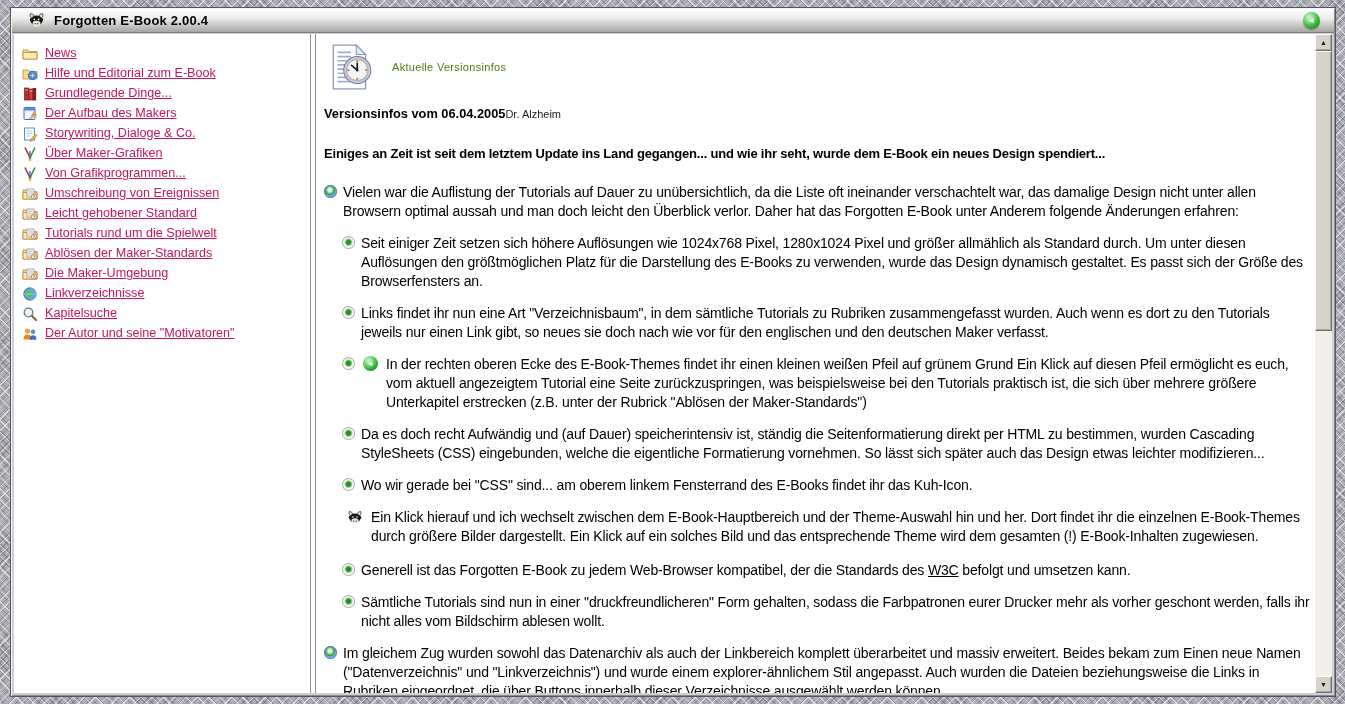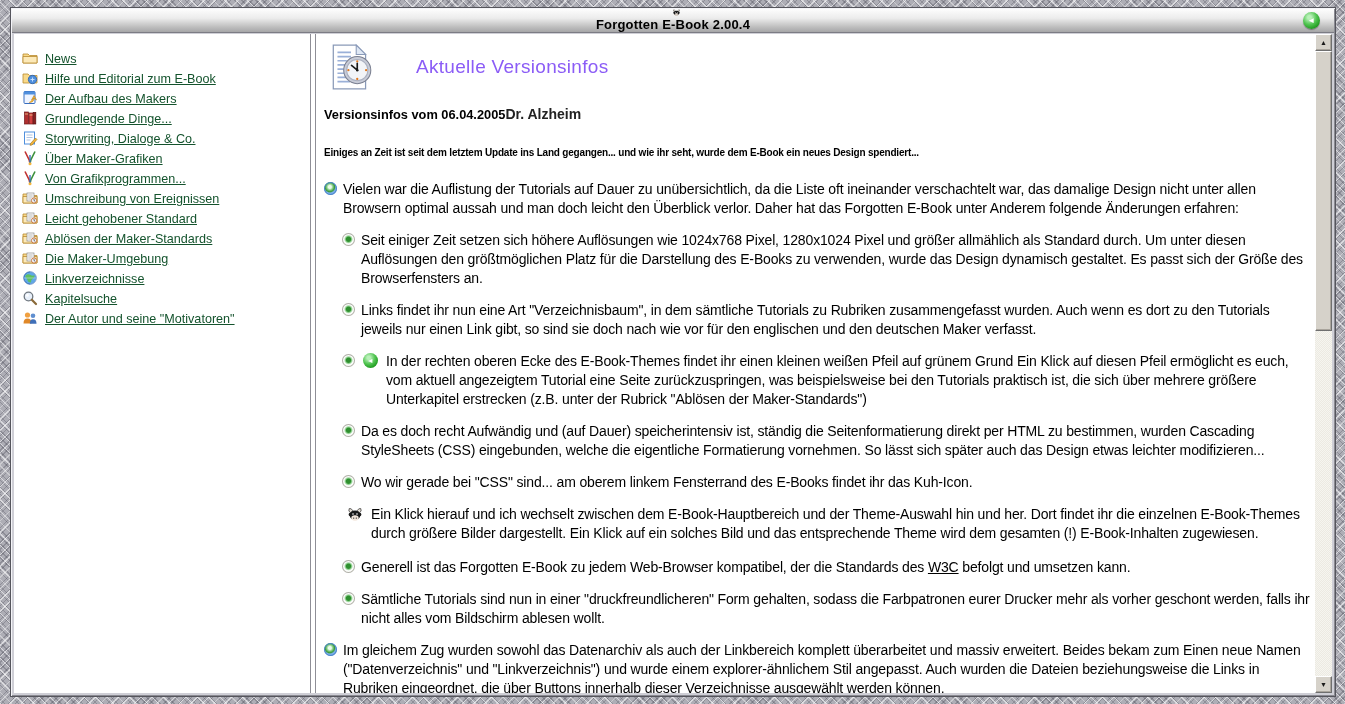--- a/index.html
+++ b/index.html
@@ -10,46 +10,46 @@
       repeating-linear-gradient(135deg, rgba(255,255,255,.55) 0 1px, rgba(0,0,0,0) 1px 8px),
       repeating-linear-gradient(45deg, rgba(70,70,82,.30) 3px 4px, rgba(0,0,0,0) 4px 8px),
       repeating-linear-gradient(135deg, rgba(70,70,82,.30) 3px 4px, rgba(0,0,0,0) 4px 8px);
     font-family:"Liberation Sans","DejaVu Sans",sans-serif;color:#000;}
   .window{position:absolute;left:10px;top:7px;width:1324px;height:688px;
     background:#cfcfd6;border:1px solid #55555c;
     box-shadow:inset 1px 1px 0 #f4f4f8, inset -1px -1px 0 #8a8a92;}
   
   .titlebar{position:relative;height:23px;margin:1px;
     background:linear-gradient(#fdfdfd,#ececec 40%,#bcbcbc 80%,#a6a6a8);
-    border-bottom:1px solid #7c7c84;display:flex;align-items:center;flex-direction:column;}
+    border-bottom:1px solid #7c7c84;display:flex;align-items:center;}
   .titlebar .app-ico{width:17px;height:17px;margin-left:16px;margin-right:9px;}
   .title-text{font-size:13px;font-weight:bold;letter-spacing:.2px;}
   .back-circle{position:absolute;right:14px;top:3px;width:17px;height:17px;border-radius:50%;
     background:radial-gradient(circle at 38% 32%, #b9f0b9 0 12%, #52c552 45%, #1f9a1f 75%, #127312 100%);
     box-shadow:0 1px 1px rgba(0,0,0,.35);cursor:pointer;}
   .back-circle::before{content:"\25C4";color:#fff;font-size:8px;position:absolute;left:50%;top:50%;
     transform:translate(-54%,-52%);}
   
   .content{position:absolute;left:3px;right:3px;top:26px;bottom:3px;background:#fff;display:flex;}
   
   .sidebar{width:296px;flex:0 0 296px;background:#fff;padding:12px 0 0 8px;box-sizing:border-box;}
   .divider{flex:0 0 4px;background:#fff;border-left:1px solid #8e8e96;border-right:1px solid #8e8e96;}
-  .nav{display:flex;align-items:flex-end;height:20px;text-decoration:none;color:#14532d;cursor:pointer;}
+  .nav{display:flex;align-items:flex-start;height:20px;text-decoration:none;color:#be185d;cursor:pointer;}
   .nav .si{width:16px;height:16px;margin-right:7px;flex:0 0 16px;}
   .nav span{font-size:12.6px;text-decoration:underline;white-space:nowrap;}
   
   .main{flex:1;position:relative;background:#fff;overflow:hidden;}
   .main-inner{margin:0 22px 0 8px;}
   .hdr{display:flex;align-items:center;margin-top:8px;}
   .hdr .doc-ico{width:50px;height:50px;margin-left:2px;}
-  .hdr h1{font-size:19px;font-weight:500;letter-spacing:.3px;color:#8b5cf6;margin:0 0 0 40px;}
+  .hdr h1{font-size:11px;font-weight:500;letter-spacing:.3px;color:#4d7c0f;margin:0 0 0 16px;}
   .subrow{display:flex;justify-content:flex-start;align-items:baseline;margin-top:14px;}
   .subtitle{font-size:12.8px;font-weight:bold;}
-  .author{font-size:14px;color:#222;margin-right:2px;font-weight:bold;}
-  .intro{font-size:10px;font-weight:bold;margin-top:25px;letter-spacing:-.2px;}
+  .author{font-size:11px;color:#222;margin-right:2px;}
+  .intro{font-size:13px;font-weight:bold;margin-top:25px;letter-spacing:-.2px;}
   .bullets{margin-top:22px;}
   .row{display:flex;margin-bottom:13px;}
   .row.lvl2{padding-left:18px;}
   .row.lvl3{padding-left:23px;margin-bottom:15px;}
   .b-text{flex:1;font-size:14px;line-height:19px;letter-spacing:-.15px;white-space:pre-line;}
   .inline-link{text-decoration:underline;cursor:pointer;}
   .bi{flex:0 0 13px;width:13px;height:13px;border-radius:50%;margin:2px 6px 0 0;}
   .bi-blue{background:radial-gradient(circle at 45% 38%, #eafbea 0 14%, #7ec87e 30%, #3a9a3a 44%, #7fb2ee 56%, #2f6fc0 100%);
     box-shadow:0 0 0 1px #4d86c8 inset;}
   .bi-green{background:radial-gradient(circle at 50% 48%, #2f8f2f 0 23%, #8fd08f 34%, #ffffff 48%, #e2e2da 78%, #9a9a90 100%);
@@ -191,32 +191,32 @@
             <span>News</span>
           </a>
         <a class="nav">
             <svg class="si">
               <use href="#sym-help"></use>
             </svg>
             <span>Hilfe und Editorial zum E-Book</span>
           </a>
         <a class="nav">
             <svg class="si">
+              <use href="#sym-books"></use>
+            </svg>
+            <span>Grundlegende Dinge...</span>
+          </a>
+        <a class="nav">
+            <svg class="si">
               <use href="#sym-window-arrow"></use>
             </svg>
             <span>Der Aufbau des Makers</span>
           </a>
         <a class="nav">
             <svg class="si">
-              <use href="#sym-books"></use>
-            </svg>
-            <span>Grundlegende Dinge...</span>
-          </a>
-        <a class="nav">
-            <svg class="si">
               <use href="#sym-note"></use>
             </svg>
             <span>Storywriting, Dialoge &amp; Co.</span>
           </a>
         <a class="nav">
             <svg class="si">
               <use href="#sym-brushes"></use>
             </svg>
             <span>Über Maker-Grafiken</span>
           </a>
@@ -230,20 +230,26 @@
             <svg class="si">
               <use href="#sym-folder-note"></use>
             </svg>
             <span>Umschreibung von Ereignissen</span>
           </a>
         <a class="nav">
             <svg class="si">
               <use href="#sym-folder-note"></use>
             </svg>
             <span>Leicht gehobener Standard</span>
+          </a>
+        <a class="nav">
+            <svg class="si">
+              <use href="#sym-folder-note"></use>
+            </svg>
+            <span>Tutorials rund um die Spielwelt</span>
           </a>
         <a class="nav">
             <svg class="si">
               <use href="#sym-folder-note"></use>
             </svg>
             <span>Ablösen der Maker-Standards</span>
           </a>
         <a class="nav">
             <svg class="si">
               <use href="#sym-folder-note"></use>
@@ -295,21 +301,21 @@
               <span class="b-text">Vielen war die Auflistung der Tutorials auf Dauer zu unübersichtlich, da die Liste oft ineinander verschachtelt war, das damalige Design nicht unter allen Browsern optimal aussah und man doch leicht den Überblick verlor. Daher hat das Forgotten E-Book unter Anderem folgende Änderungen erfahren:</span>
             </div>
 
             <div class="row lvl2">
               <span class="bi bi-green"></span>
               <span class="b-text">Seit einiger Zeit setzen sich höhere Auflösungen wie 1024x768 Pixel, 1280x1024 Pixel und größer allmählich als Standard durch. Um unter diesen Auflösungen den größtmöglichen Platz für die Darstellung des E-Books zu verwenden, wurde das Design dynamisch gestaltet. Es passt sich der Größe des Browserfensters an.</span>
             </div>
 
             <div class="row lvl2">
               <span class="bi bi-green"></span>
-              <span class="b-text">Links findet ihr nun eine Art "Verzeichnisbaum", in dem sämtliche Tutorials zu Rubriken zusammengefasst wurden. Auch wenn es dort zu den Tutorials jeweils nur einen Link gibt, so sind sie doch nach wie vor für den englischen und den deutschen Maker verfasst.</span>
+              <span class="b-text">Links findet ihr nun eine Art "Verzeichnisbaum", in dem sämtliche Tutorials zu Rubriken zusammengefasst wurden. Auch wenn es dort zu den Tutorials jeweils nur einen Link gibt, so neues sie doch nach wie vor für den englischen und den deutschen Maker verfasst.</span>
             </div>
 
             <div class="row lvl2">
               <span class="bi bi-green"></span>
               <span class="bi-back"></span>
               <span class="b-text">In der rechten oberen Ecke des E-Book-Themes findet ihr einen kleinen weißen Pfeil auf grünem Grund Ein Klick auf diesen Pfeil ermöglicht es euch, vom aktuell angezeigtem Tutorial eine Seite zurückzuspringen, was beispielsweise bei den Tutorials praktisch ist, die sich über mehrere größere Unterkapitel erstrecken (z.B. unter der Rubrick "Ablösen der Maker-Standards")</span>
             </div>
 
             <div class="row lvl2">
               <span class="bi bi-green"></span>

